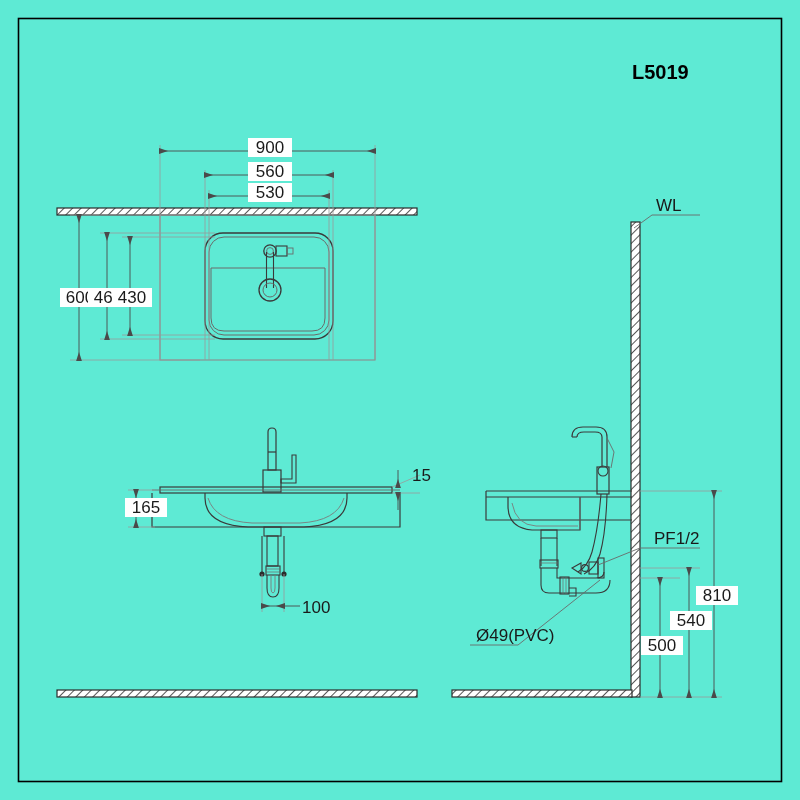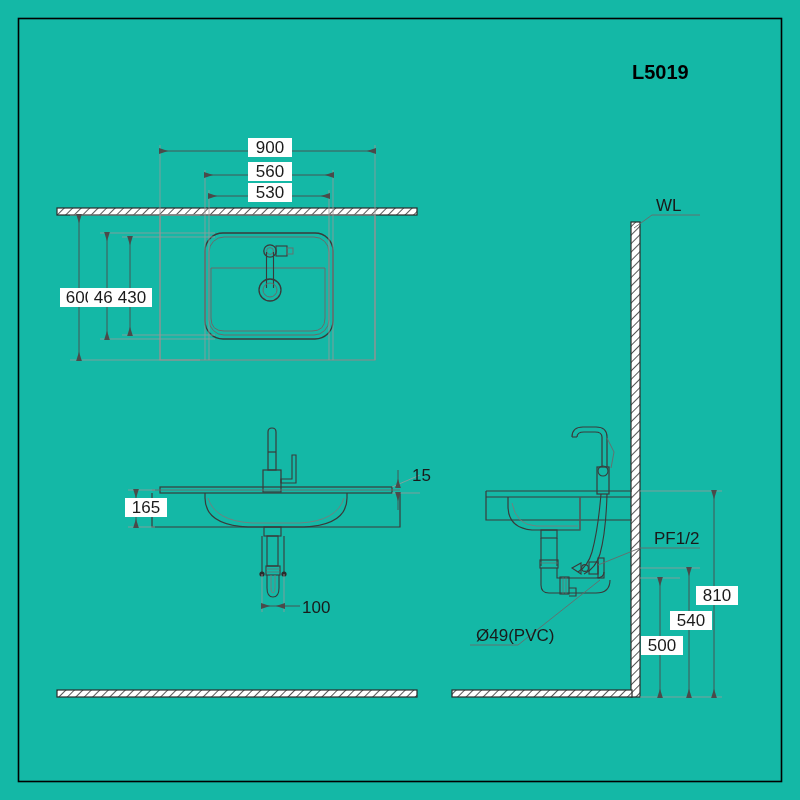--- a/index.html
+++ b/index.html
@@ -10,21 +10,21 @@
   body {
     width: 800px;
     height: 800px;
     font-family: "Liberation Sans", sans-serif;
     overflow: hidden;
   }
   #sheet {
     position: relative;
     width: 800px;
     height: 800px;
-    background: #14b8a6;
+    background: #5eead4;
   }
   #drawing {
     position: absolute;
     left: 0;
     top: 0;
   }
   .dim-text {
     font-family: "Liberation Sans", sans-serif;
     font-size: 17px;
     fill: #1a1a1a;

